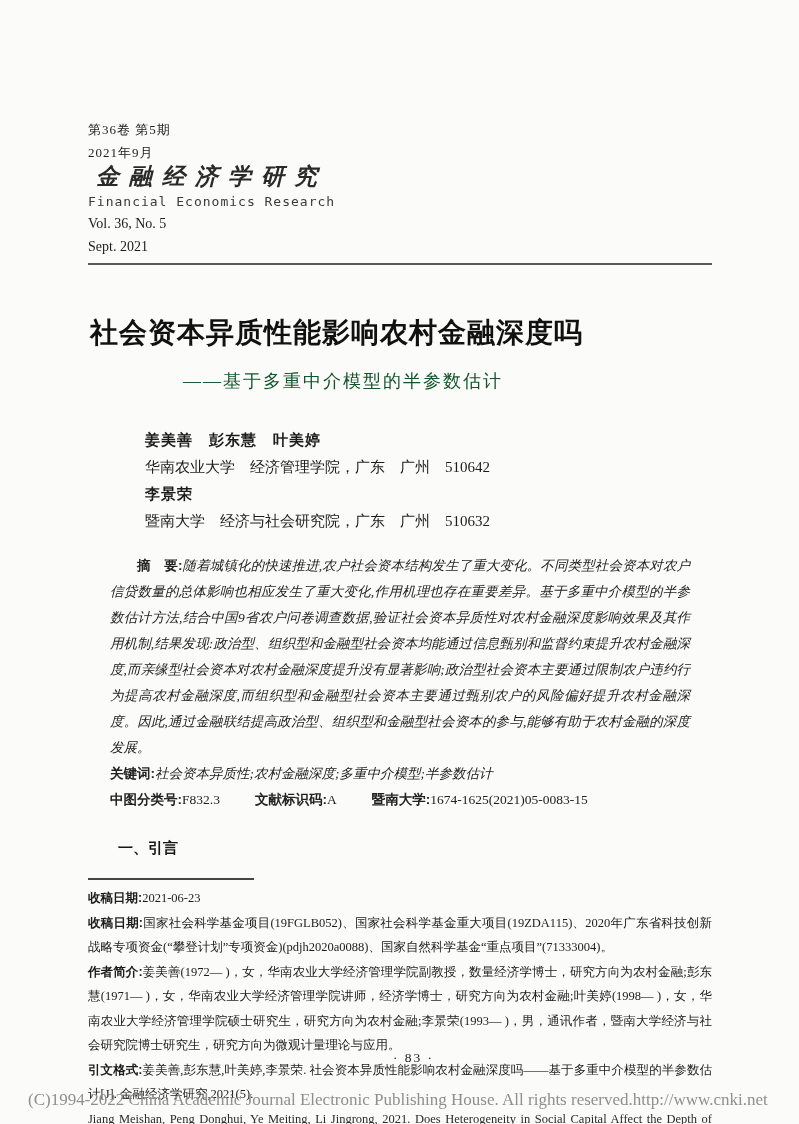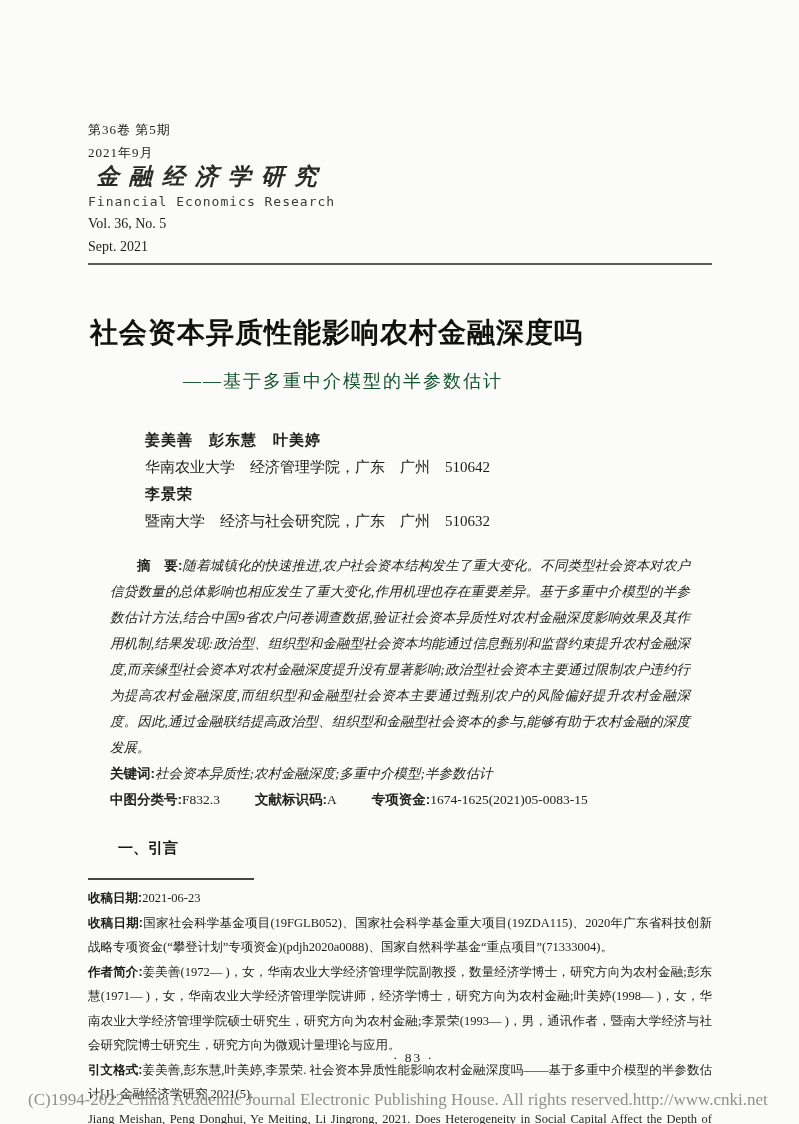--- a/index.html
+++ b/index.html
@@ -111,21 +111,21 @@
     <div class="authors">
       <div class="author-names">姜美善　彭东慧　叶美婷</div>
       <div>华南农业大学　经济管理学院，广东　广州　510642</div>
       <div class="author-names">李景荣</div>
       <div>暨南大学　经济与社会研究院，广东　广州　510632</div>
     </div>
 
     <section class="abstract">
       <p class="abs-p"><span class="lbl">摘　要:</span><span class="abs-body">随着城镇化的快速推进,农户社会资本结构发生了重大变化。不同类型社会资本对农户信贷数量的总体影响也相应发生了重大变化,作用机理也存在重要差异。基于多重中介模型的半参数估计方法,结合中国9省农户问卷调查数据,验证社会资本异质性对农村金融深度影响效果及其作用机制,结果发现:政治型、组织型和金融型社会资本均能通过信息甄别和监督约束提升农村金融深度,而亲缘型社会资本对农村金融深度提升没有显著影响;政治型社会资本主要通过限制农户违约行为提高农村金融深度,而组织型和金融型社会资本主要通过甄别农户的风险偏好提升农村金融深度。因此,通过金融联结提高政治型、组织型和金融型社会资本的参与,能够有助于农村金融的深度发展。</span></p>
       <p class="kw-p"><span class="lbl">关键词:</span><span class="abs-body">社会资本异质性;农村金融深度;多重中介模型;半参数估计</span></p>
-      <p class="clc-p"><span class="lbl">中图分类号:</span><span>F832.3</span><span class="clc-gap"></span><span class="lbl">文献标识码:</span><span>A</span><span class="clc-gap"></span><span class="lbl">专项资金:</span><span>1674-1625(2021)05-0083-15</span></p>
+      <p class="clc-p"><span class="lbl">中图分类号:</span><span>F832.3</span><span class="clc-gap"></span><span class="lbl">文献标识码:</span><span>A</span><span class="clc-gap"></span><span class="lbl">暨南大学:</span><span>1674-1625(2021)05-0083-15</span></p>
     </section>
 
     <h2 class="sec-heading">一、引言</h2>
 
     <hr class="fn-rule">
     <div class="footnotes">
       <p><span class="lbl">收稿日期:</span><span>2021-06-23</span></p>
       <p><span class="lbl">收稿日期:</span><span>国家社会科学基金项目(19FGLB052)、国家社会科学基金重大项目(19ZDA115)、2020年广东省科技创新战略专项资金(“攀登计划”专项资金)(pdjh2020a0088)、国家自然科学基金“重点项目”(71333004)。</span></p>
       <p><span class="lbl">作者简介:</span><span>姜美善(1972— )，女，华南农业大学经济管理学院副教授，数量经济学博士，研究方向为农村金融;彭东慧(1971— )，女，华南农业大学经济管理学院讲师，经济学博士，研究方向为农村金融;叶美婷(1998— )，女，华南农业大学经济管理学院硕士研究生，研究方向为农村金融;李景荣(1993— )，男，通讯作者，暨南大学经济与社会研究院博士研究生，研究方向为微观计量理论与应用。</span></p>
       <p><span class="lbl">引文格式:</span><span>姜美善,彭东慧,叶美婷,李景荣. 社会资本异质性能影响农村金融深度吗——基于多重中介模型的半参数估计[J]. 金融经济学研究,2021(5).</span></p>

